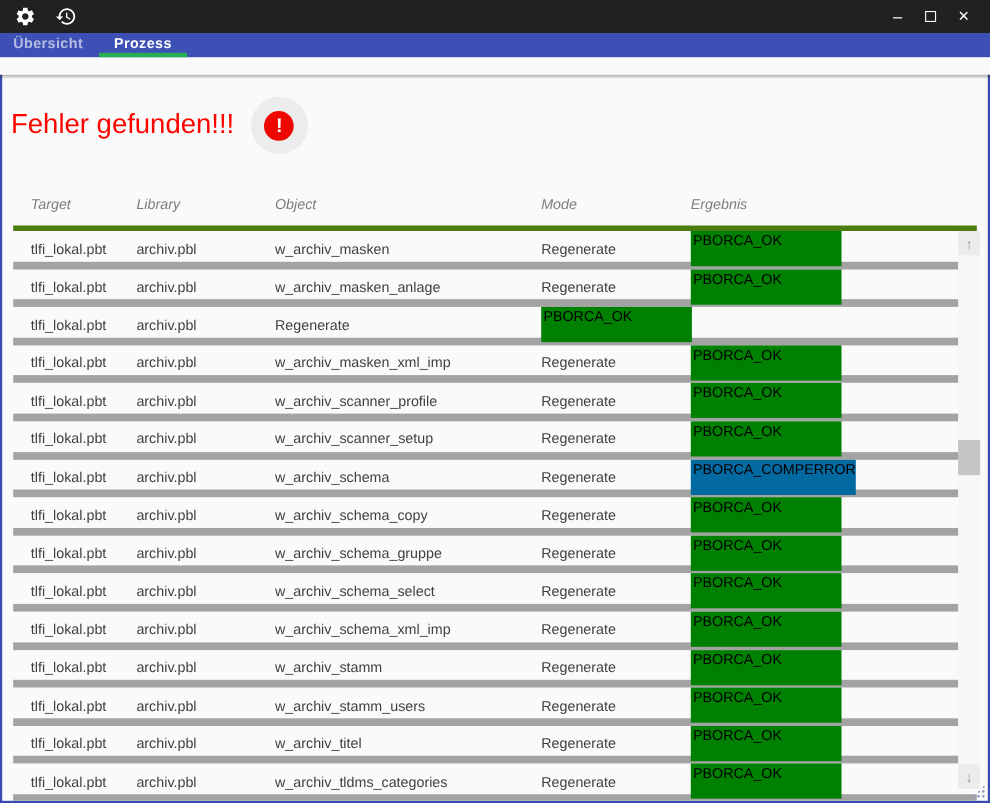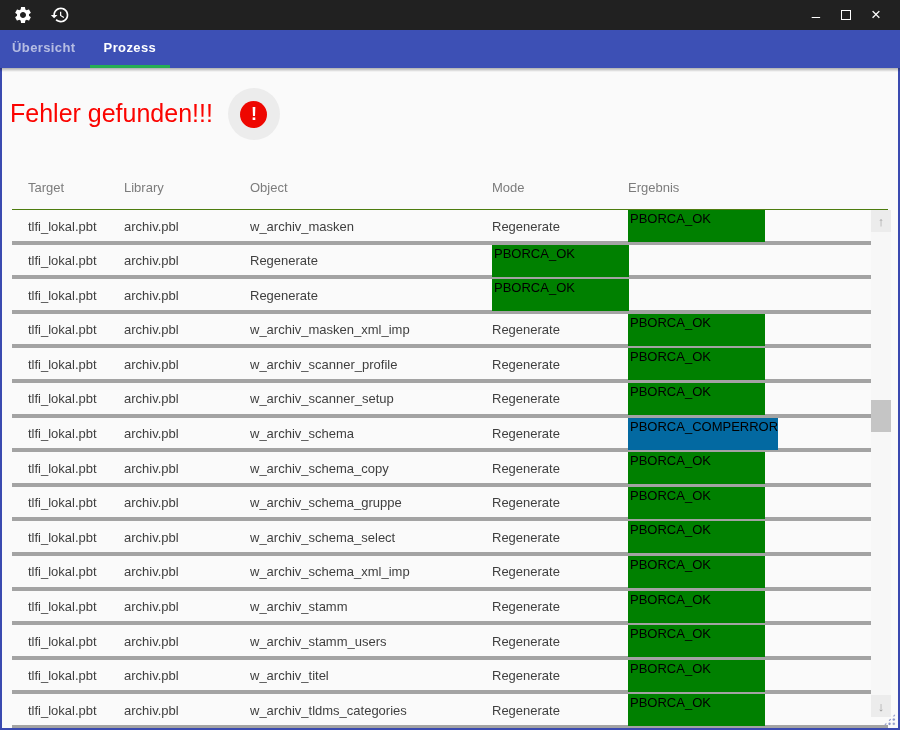--- a/index.html
+++ b/index.html
@@ -11,40 +11,40 @@
   .titlebar-icons { display:flex; align-items:center; gap:15px; padding-left:12px; }
   .tb-iconbtn { background:none; border:none; padding:0; margin:0; width:22px; height:22px; display:flex; align-items:center; justify-content:center; cursor:pointer; }
   .tb-iconbtn svg { width:20px; height:20px; fill:#ffffff; }
   .window-controls { margin-left:auto; display:flex; align-items:center; gap:6px; padding-right:12px; }
   .wc-btn { background:none; border:none; width:24px; height:24px; color:#ffffff; display:flex; align-items:center; justify-content:center; cursor:pointer; padding:0; }
   .wc-min { font-size:15px; }
   .wc-max-box { width:10px; height:10px; border:1.5px solid #ffffff; display:block; }
   .wc-close { font-size:17px; }
 
   
-  .tabbar { height:39px; background:#3d50b5; display:flex; align-items:stretch; }
+  .tabbar { height:22px; background:#3d50b5; display:flex; align-items:stretch; }
   .tab { display:flex; align-items:center; padding:0 14px; color:rgba(255,255,255,0.62); font-size:13px; font-weight:bold; letter-spacing:0.4px; cursor:pointer; border-bottom:4px solid transparent; }
   .tab:first-child { padding-left:12px; }
   .tab.active { color:#ffffff; border-bottom-color:#27ad52; }
   .tab-shadow { height:4px; background:linear-gradient(to bottom, rgba(0,0,0,0.30), rgba(0,0,0,0)); position:absolute; top:68px; left:0; right:0; z-index:5; }
 
   
   .content { position:absolute; top:68px; left:0; right:0; bottom:0; background:#fafafa;
              border-left:2px solid #3a4ab0; border-right:2px solid #3a4ab0; border-bottom:2px solid #3a4ab0; overflow:hidden; }
 
   .alert-row { display:flex; align-items:center; gap:15px; margin:20px 0 0 8px; }
   .alert-text { color:#fb0400; font-size:25px; line-height:1.1; }
   .alert-btn { width:52px; height:52px; border-radius:50%; background:#ececec; border:none; display:flex; align-items:center; justify-content:center; cursor:pointer; padding:0; }
   .alert-err-circle { width:27px; height:27px; border-radius:50%; background:#ee0701; color:#ffffff; font-weight:bold; font-size:18px; display:flex; align-items:center; justify-content:center; }
 
   
   .table-wrap { margin:26px 10px 0 10px; }
   .thead, .row { display:grid; grid-template-columns:112px 126px 242px 136px 1fr; align-items:center; }
-  .thead { height:44px; color:#7c7c7c; font-size:13px; border-bottom:1px solid #4d7c0f; }
-  .row { height:34.6px; font-size:13px; color:#3f3f3f; border-bottom:4px solid #a3a3a3; }
+  .thead { height:44px; color:#7c7c7c; font-size:13px; border-bottom:5px solid #4d7c0f;font-style:italic; }
+  .row { height:34.6px; font-size:13px; color:#3f3f3f; border-bottom:7px solid #a3a3a3; }
   .c1 { padding-left:16px; }
   .badge { display:inline-block; min-width:137px; height:32px; line-height:18px; font-size:13px; color:#000000; padding-left:2px; white-space:nowrap; }
 
   
   .scrollbar { position:absolute; top:142px; right:7px; bottom:11px; width:20px; background:#f7f7f7; }
   .sb-btn { position:absolute; left:0; width:20px; height:22px; background:#ececec; border:none; color:#9a9a9a; font-size:13px; display:flex; align-items:center; justify-content:center; cursor:pointer; padding:0; }
   .sb-up { top:0; }
   .sb-down { bottom:0; }
   .sb-thumb { position:absolute; left:0; top:190px; width:20px; height:32px; background:#c5c5c5; cursor:grab; }
   .resize-grip { position:absolute; right:2px; bottom:2px; width:13px; height:13px;
@@ -120,20 +120,21 @@
           <div class="row">
             <div class="c1">tlfi_lokal.pbt</div>
             <div>archiv.pbl</div>
             <div>w_archiv_masken</div>
             <div>Regenerate</div>
             <div><span class="badge" style="background: rgb(0, 128, 0); color: rgb(0, 0, 0);">PBORCA_OK</span></div>
           </div>
           <div class="row">
             <div class="c1">tlfi_lokal.pbt</div>
             <div>archiv.pbl</div>
+            <div>w_archiv_masken_anlage</div>
             <div>Regenerate</div>
             <div><span class="badge" style="background: rgb(0, 128, 0); color: rgb(0, 0, 0);">PBORCA_OK</span></div>
           </div>
           <div class="row">
             <div class="c1">tlfi_lokal.pbt</div>
             <div>archiv.pbl</div>
             <div>Regenerate</div>
             <div><span class="badge" style="background: rgb(0, 128, 0); color: rgb(0, 0, 0);">PBORCA_OK</span></div>
           </div>
           <div class="row">

